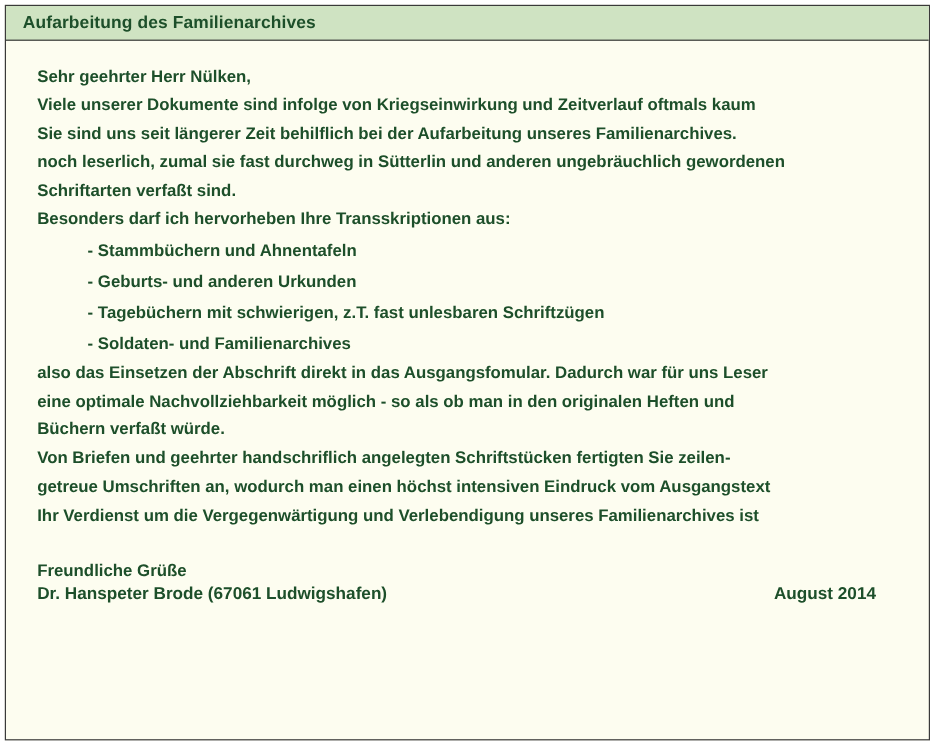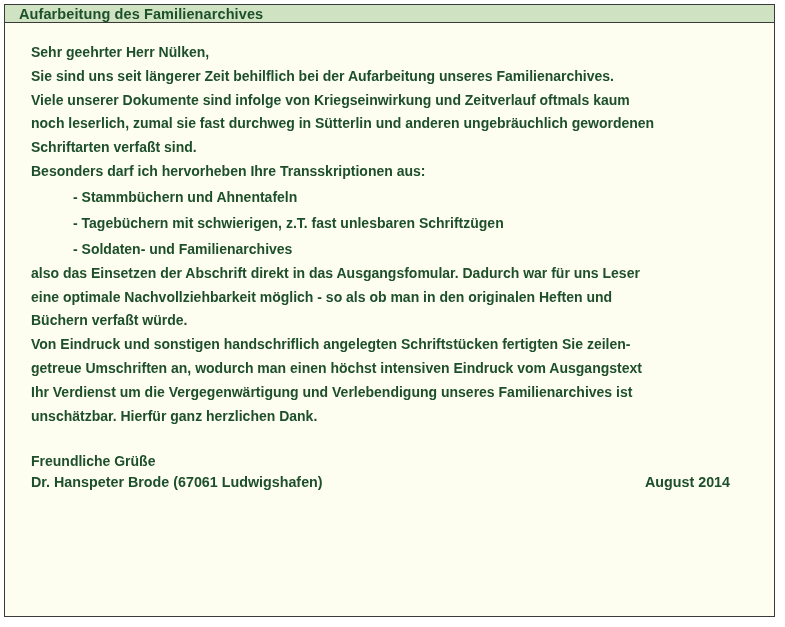--- a/index.html
+++ b/index.html
@@ -19,21 +19,21 @@
     width: 771px;
     height: 613px;
     box-sizing: border-box;
     border: 1px solid #3a3a3a;
     background: #fdfdf0;
     overflow: hidden;
   }
   .card-header {
     background: #cfe3c2;
     border-bottom: 1px solid #3a3a3a;
-    height: 18px;
+    height: 29px;
     display: flex;
     align-items: center;
     padding-left: 14px;
     box-sizing: border-box;
   }
   .card-header-title {
     font-size: 14.5px;
     font-weight: bold;
     color: #1d4f2a;
     letter-spacing: 0.1px;
@@ -79,40 +79,40 @@
 <div class="testimonial-card">
 
   <div class="card-header">
     <span class="card-header-title">Aufarbeitung des Familienarchives</span>
   </div>
 
   <div class="card-body">
 
     <div class="letter-line">Sehr geehrter Herr Nülken,</div>
 
+    <div class="letter-line">Viele unserer Dokumente sind infolge von Kriegseinwirkung und Zeitverlauf oftmals kaum</div>
     <div class="letter-line">Sie sind uns seit längerer Zeit behilflich bei der Aufarbeitung unseres Familienarchives.</div>
-    <div class="letter-line">Viele unserer Dokumente sind infolge von Kriegseinwirkung und Zeitverlauf oftmals kaum</div>
     <div class="letter-line">noch leserlich, zumal sie fast durchweg in Sütterlin und anderen ungebräuchlich gewordenen</div>
     <div class="letter-line">Schriftarten verfaßt sind.</div>
 
     <div class="letter-line">Besonders darf ich hervorheben Ihre Transskriptionen aus:</div>
 
     <div class="letter-line indented">- Stammbüchern und Ahnentafeln</div>
+    <div class="letter-line indented">- Geburts- und anderen Urkunden</div>
     <div class="letter-line indented">- Tagebüchern mit schwierigen, z.T. fast unlesbaren Schriftzügen</div>
     <div class="letter-line indented">- Soldaten- und Familienarchives</div>
 
     <div class="letter-line">also das Einsetzen der Abschrift direkt in das Ausgangsfomular. Dadurch war für uns Leser</div>
     <div class="letter-line">eine optimale Nachvollziehbarkeit möglich - so als ob man in den originalen Heften und</div>
     <div class="letter-line">Büchern verfaßt würde.</div>
 
-    <div class="letter-line">Von Eindruck und sonstigen handschriflich angelegten Schriftstücken fertigten Sie zeilen-</div>
+    <div class="letter-line">Von Briefen und geehrter handschriflich angelegten Schriftstücken fertigten Sie zeilen-</div>
     <div class="letter-line">getreue Umschriften an, wodurch man einen höchst intensiven Eindruck vom Ausgangstext</div>
 
     <div class="letter-line">Ihr Verdienst um die Vergegenwärtigung und Verlebendigung unseres Familienarchives ist</div>
-    <div class="letter-line">unschätzbar. Hierfür ganz herzlichen Dank.</div>
 
     <div class="spacer-md"></div>
 
     <div class="letter-line">Freundliche Grüße</div>
 
     <div class="signature-row">
       <span class="signature-name">Dr. Hanspeter Brode (67061 Ludwigshafen)</span>
       <span class="signature-date">August 2014</span>
     </div>
 

